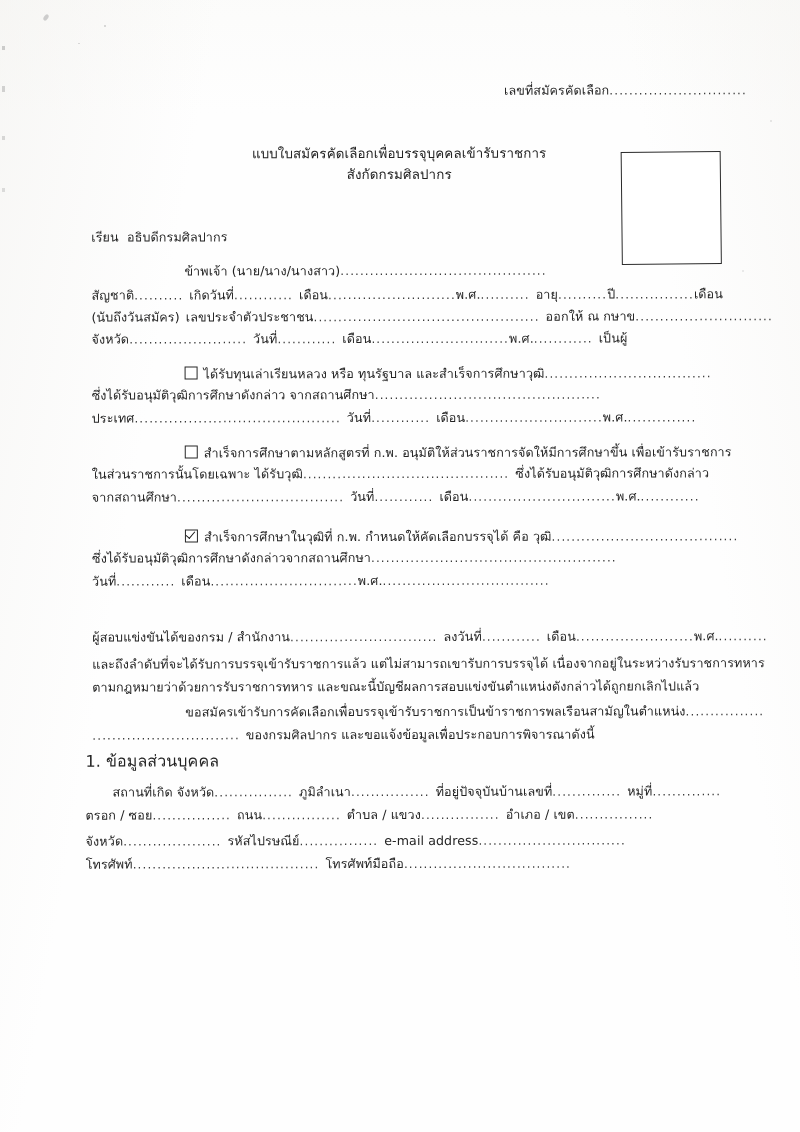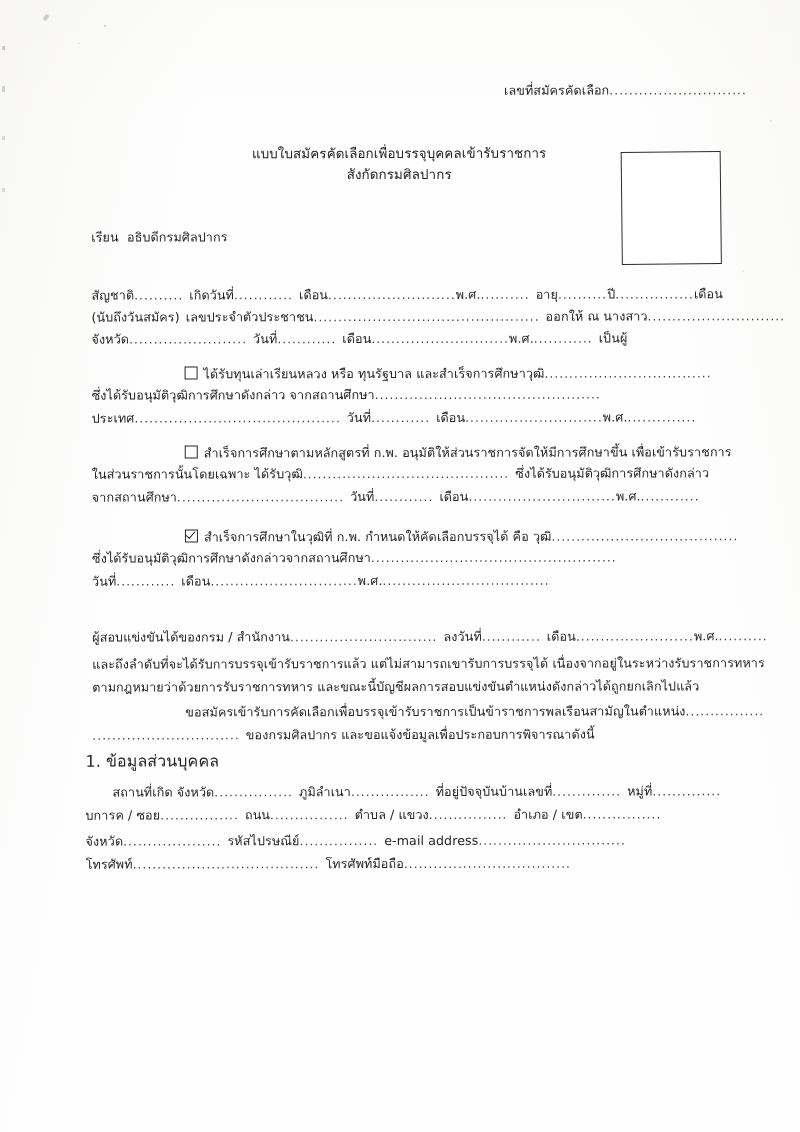--- a/index.html
+++ b/index.html
@@ -136,24 +136,25 @@
 
     <div class="ln" id="applicant-number"><span>เลขที่สมัครคัดเลือก</span><span class="dots">............................</span></div>
 
     <div class="ln center" id="form-title-1">แบบใบสมัครคัดเลือกเพื่อบรรจุบุคคลเข้ารับราชการ</div>
     <div class="ln center" id="form-title-2">สังกัดกรมศิลปากร</div>
 
     <div id="photo-box"></div>
 
     <div class="ln" id="salutation">เรียน  อธิบดีกรมศิลปากร</div>
 
+    <div class="ln" style="top:264px;left:185px;"><span>ข้าพเจ้า (นาย/นาง/นางสาว)</span><span class="dots">..........................................</span></div>
 
     <div class="ln" style="top:288px;left:92px;"><span>สัญชาติ</span><span class="dots">..........</span><span class="tiny-gap"></span><span>เกิดวันที่</span><span class="dots">............</span><span class="tiny-gap"></span><span>เดือน</span><span class="dots">..........................</span><span>พ.ศ.</span><span class="dots">..........</span><span class="tiny-gap"></span><span>อายุ</span><span class="dots">..........</span><span>ปี</span><span class="dots">................</span><span>เดือน</span></div>
 
-    <div class="ln" style="top:310px;left:92px;"><span>(นับถึงวันสมัคร)</span><span class="tiny-gap"></span><span>เลขประจำตัวประชาชน</span><span class="dots">..............................................</span><span class="tiny-gap"></span><span>ออกให้ ณ นางสาว</span><span class="dots">............................</span></div>
+    <div class="ln" style="top:310px;left:92px;"><span>(นับถึงวันสมัคร)</span><span class="tiny-gap"></span><span>เลขประจำตัวประชาชน</span><span class="dots">..............................................</span><span class="tiny-gap"></span><span>ออกให้ ณ กษาข</span><span class="dots">............................</span></div>
 
     <div class="ln" style="top:332px;left:92px;"><span>จังหวัด</span><span class="dots">........................</span><span class="tiny-gap"></span><span>วันที่</span><span class="dots">............</span><span class="tiny-gap"></span><span>เดือน</span><span class="dots">............................</span><span>พ.ศ.</span><span class="dots">............</span><span class="tiny-gap"></span><span>เป็นผู้</span></div>
 
     <div class="ln" style="top:365px;left:185px;"><span class="cbox"></span><span>ได้รับทุนเล่าเรียนหลวง หรือ ทุนรัฐบาล และสำเร็จการศึกษาวุฒิ</span><span class="dots">..................................</span></div>
     <div class="ln" style="top:388px;left:92px;"><span>ซึ่งได้รับอนุมัติวุฒิการศึกษาดังกล่าว จากสถานศึกษา</span><span class="dots">..............................................</span></div>
     <div class="ln" style="top:411px;left:92px;"><span>ประเทศ</span><span class="dots">..........................................</span><span class="tiny-gap"></span><span>วันที่</span><span class="dots">............</span><span class="tiny-gap"></span><span>เดือน</span><span class="dots">............................</span><span>พ.ศ.</span><span class="dots">..............</span></div>
 
     <div class="ln" style="top:444px;left:185px;"><span class="cbox"></span><span>สำเร็จการศึกษาตามหลักสูตรที่ ก.พ. อนุมัติให้ส่วนราชการจัดให้มีการศึกษาขึ้น เพื่อเข้ารับราชการ</span></div>
     <div class="ln" style="top:467px;left:92px;"><span>ในส่วนราชการนั้นโดยเฉพาะ ได้รับวุฒิ</span><span class="dots">..........................................</span><span class="tiny-gap"></span><span>ซึ่งได้รับอนุมัติวุฒิการศึกษาดังกล่าว</span></div>
     <div class="ln" style="top:490px;left:92px;"><span>จากสถานศึกษา</span><span class="dots">..................................</span><span class="tiny-gap"></span><span>วันที่</span><span class="dots">............</span><span class="tiny-gap"></span><span>เดือน</span><span class="dots">..............................</span><span>พ.ศ.</span><span class="dots">............</span></div>
@@ -167,20 +168,20 @@
     <div class="ln" style="top:657px;left:92px;">และถึงลำดับที่จะได้รับการบรรจุเข้ารับราชการแล้ว แต่ไม่สามารถเขารับการบรรจุได้ เนื่องจากอยู่ในระหว่างรับราชการทหาร</div>
     <div class="ln" style="top:680px;left:92px;">ตามกฎหมายว่าด้วยการรับราชการทหาร และขณะนี้บัญชีผลการสอบแข่งขันตำแหน่งดังกล่าวได้ถูกยกเลิกไปแล้ว</div>
 
     <div class="ln" style="top:705px;left:185px;"><span>ขอสมัครเข้ารับการคัดเลือกเพื่อบรรจุเข้ารับราชการเป็นข้าราชการพลเรือนสามัญในตำแหน่ง</span><span class="dots">................</span></div>
     <div class="ln" style="top:728px;left:92px;"><span class="dots">..............................</span><span class="tiny-gap"></span><span>ของกรมศิลปากร และขอแจ้งข้อมูลเพื่อประกอบการพิจารณาดังนี้</span></div>
 
     <div class="ln sec-head" style="top:752px;">1. ข้อมูลส่วนบุคคล</div>
 
     <div class="ln" style="top:785px;left:112px;"><span>สถานที่เกิด จังหวัด</span><span class="dots">................</span><span class="tiny-gap"></span><span>ภูมิลำเนา</span><span class="dots">................</span><span class="tiny-gap"></span><span>ที่อยู่ปัจจุบันบ้านเลขที่</span><span class="dots">..............</span><span class="tiny-gap"></span><span>หมู่ที่</span><span class="dots">..............</span></div>
 
-    <div class="ln" style="top:808px;left:85px;"><span>บการค / ซอย</span><span class="dots">................</span><span class="tiny-gap"></span><span>ถนน</span><span class="dots">................</span><span class="tiny-gap"></span><span>ตำบล / แขวง</span><span class="dots">................</span><span class="tiny-gap"></span><span>อำเภอ / เขต</span><span class="dots">................</span></div>
+    <div class="ln" style="top:808px;left:85px;"><span>ตรอก / ซอย</span><span class="dots">................</span><span class="tiny-gap"></span><span>ถนน</span><span class="dots">................</span><span class="tiny-gap"></span><span>ตำบล / แขวง</span><span class="dots">................</span><span class="tiny-gap"></span><span>อำเภอ / เขต</span><span class="dots">................</span></div>
 
     <div class="ln" style="top:834px;left:85px;"><span>จังหวัด</span><span class="dots">....................</span><span class="tiny-gap"></span><span>รหัสไปรษณีย์</span><span class="dots">................</span><span class="tiny-gap"></span><span>e-mail address</span><span class="dots">..............................</span></div>
 
     <div class="ln" style="top:857px;left:85px;"><span>โทรศัพท์</span><span class="dots">......................................</span><span class="tiny-gap"></span><span>โทรศัพท์มือถือ</span><span class="dots">..................................</span></div>
 
   </div>
 </div>
 
 </body></html>

